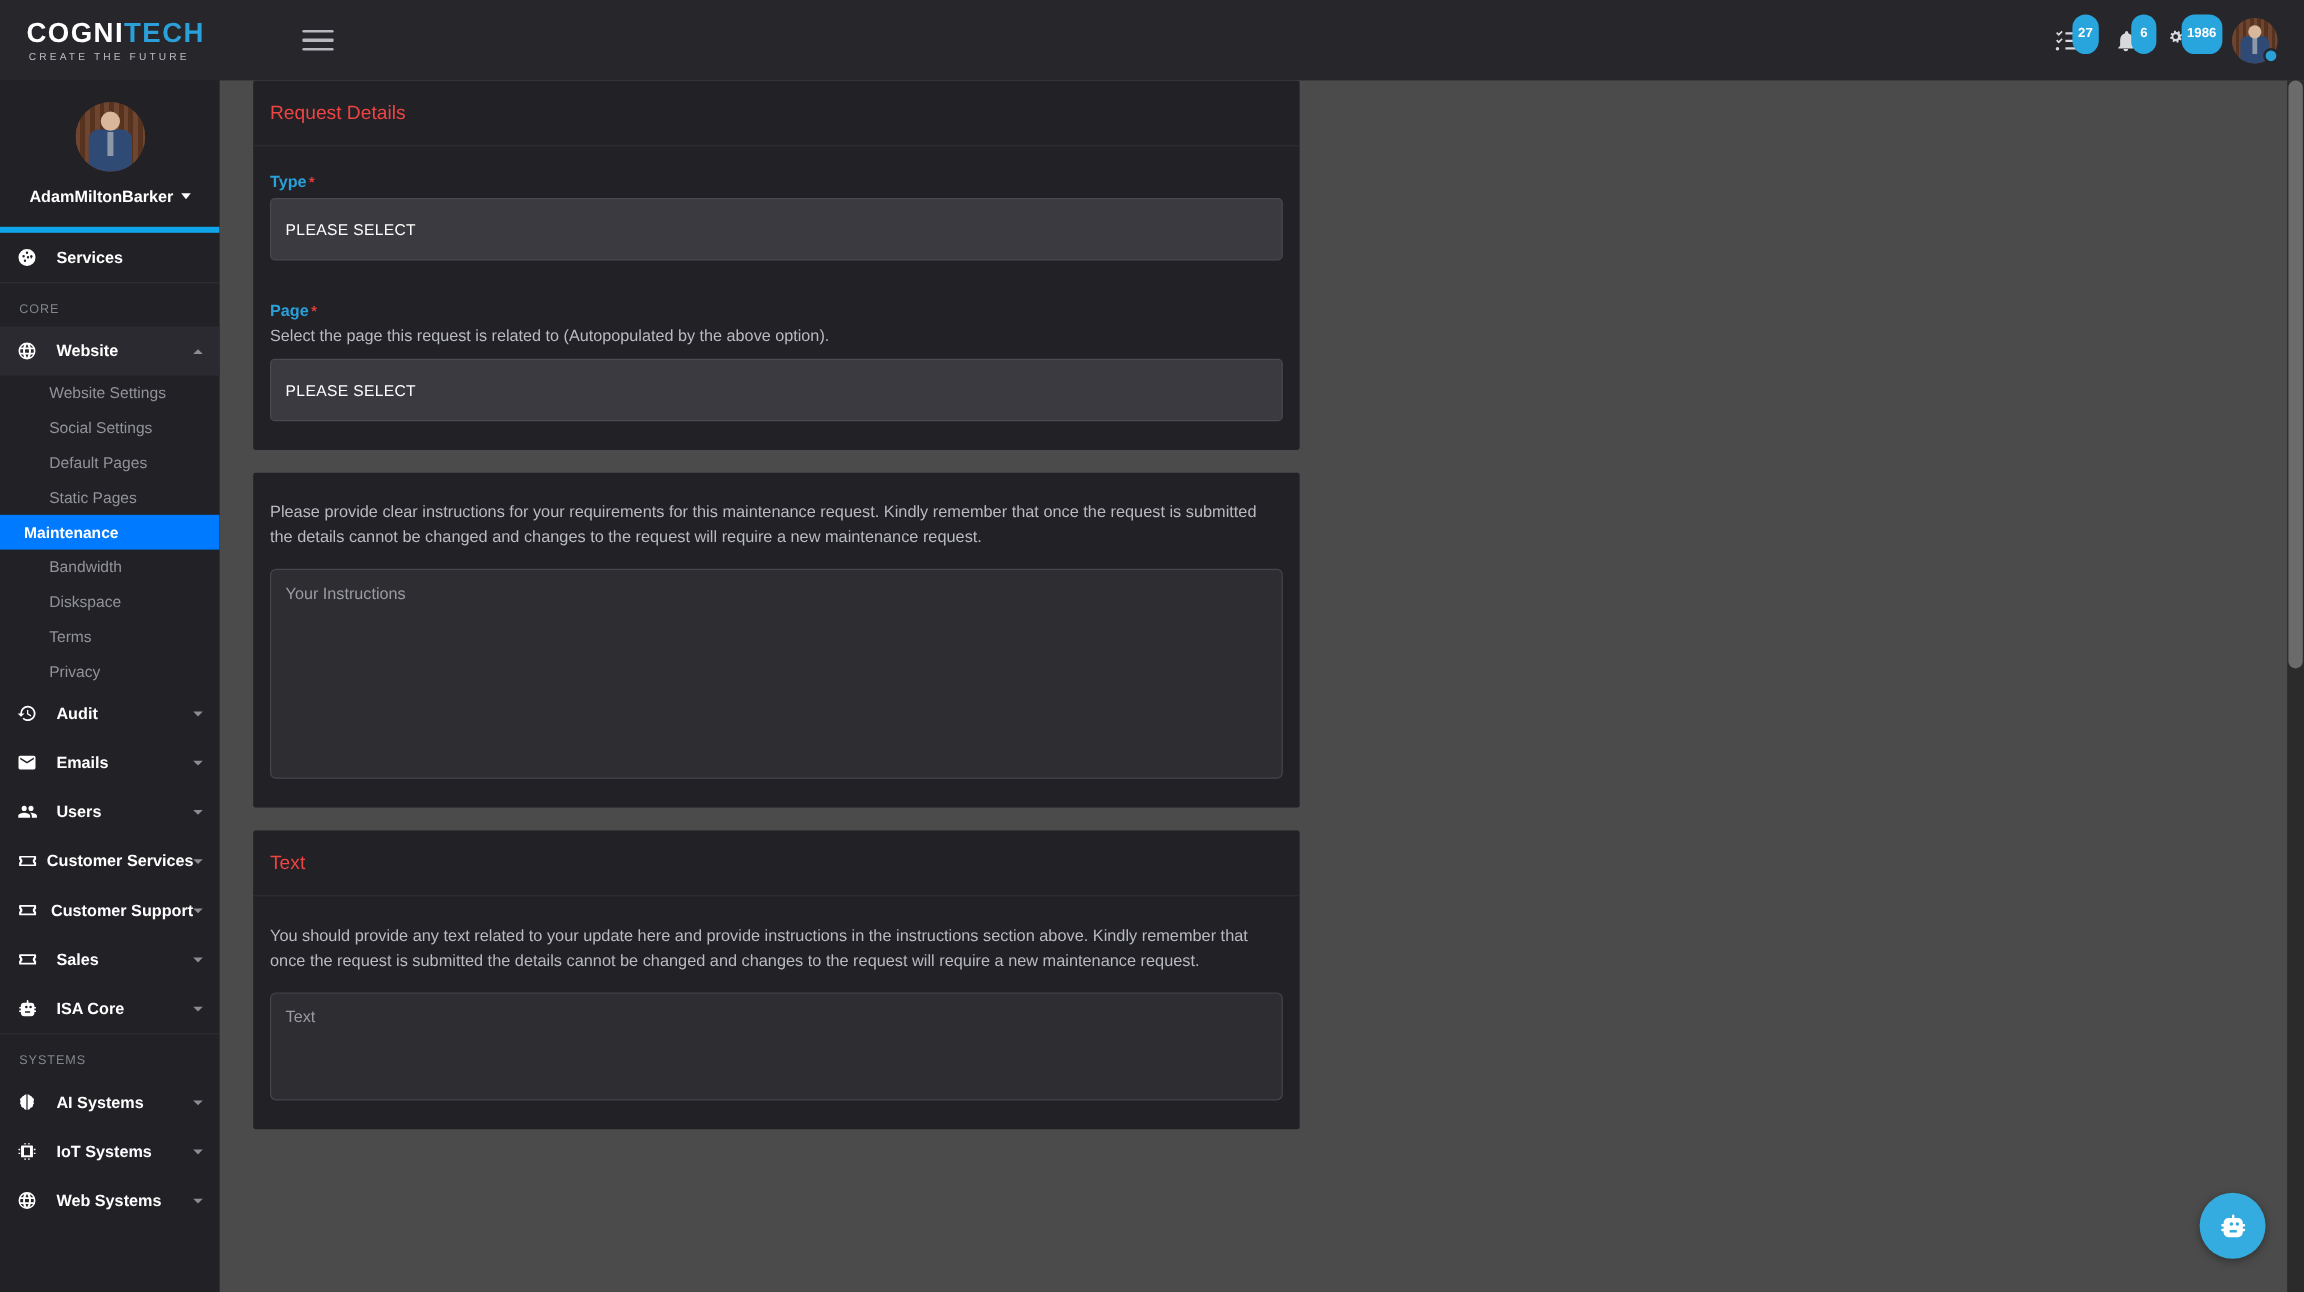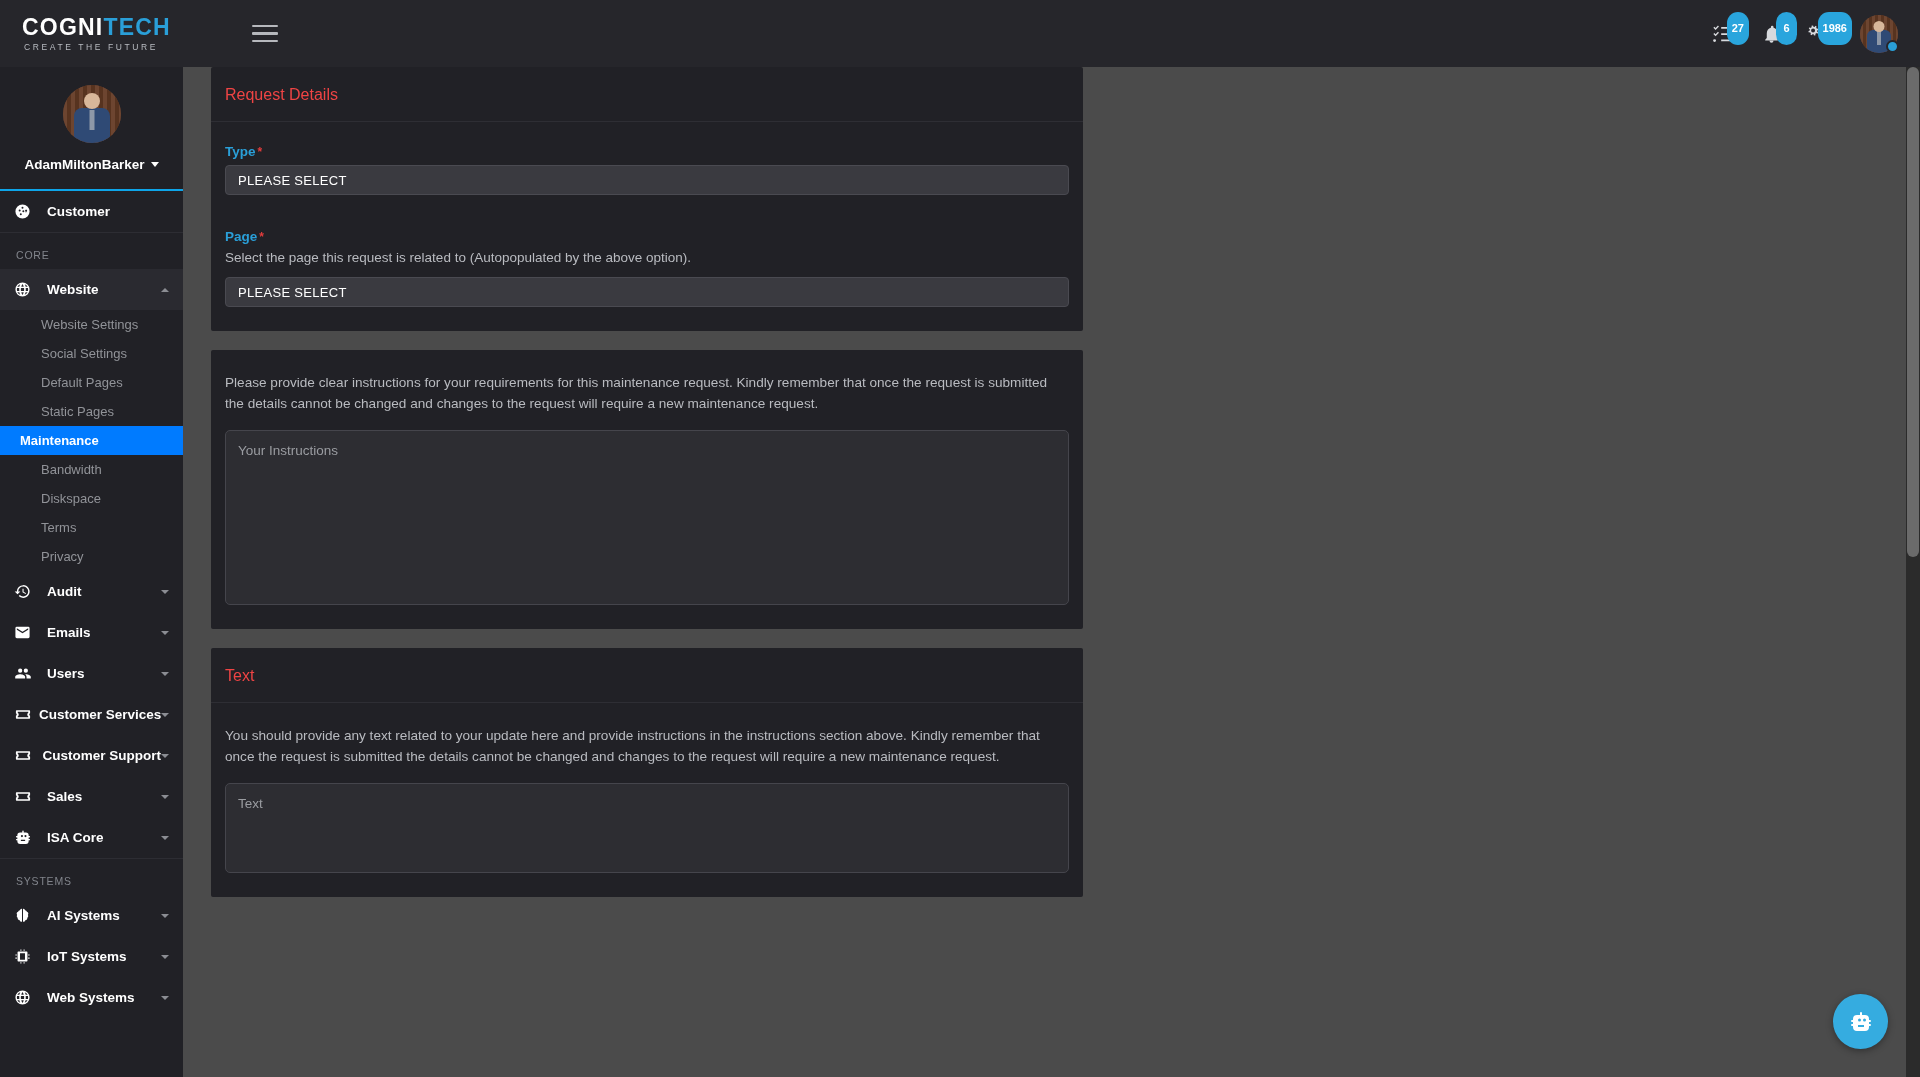--- a/index.html
+++ b/index.html
@@ -76,21 +76,21 @@
   
   .sidebar {
     position: absolute; top: 0; left: 0;
     width: 183px; height: 1077px;
     background: #212126;
     padding-top: 67px;
     overflow: hidden;
     z-index: 30;
   }
   .profile { padding: 18px 0 16px; text-align: center;
-             border-bottom: 2px solid #0ea5e9; }
+             border-bottom: 5px solid #0ea5e9; }
   .profile-pic {
     width: 58px; height: 58px; border-radius: 50%;
     margin: 0 auto 12px; overflow: hidden; position: relative; background:#5b3a2c;
   }
   .profile-pic .bg { position:absolute; inset:0;
     background: repeating-linear-gradient(90deg,#6d4530 0 4px,#57331f 4px 8px); }
   .profile-pic .head { position:absolute; left:50%; top:14%; transform:translateX(-50%);
     width:16px; height:16px; border-radius:50%; background:#d8b79a; }
   .profile-pic .body { position:absolute; left:50%; top:40%; transform:translateX(-50%);
     width:36px; height:36px; border-radius:8px 8px 0 0; background:#2f4a75; }
@@ -163,21 +163,21 @@
 
   .field-label {
     color: #2a9fd8; font-size: 13.5px; font-weight: bold;
     margin-bottom: 6px;
   }
   .req { color: #e23c3c; font-size: 12px; margin-left: 2px; }
   .field-help {
     color: #b9bbc0; font-size: 13.5px; margin-bottom: 12px;
   }
   .select-box {
-    width: 100%; height: 30px;
+    width: 100%; height: 52px;
     background: #3a3a40; border: 1px solid #4a4a51; border-radius: 4px;
     color: #ffffff; font-size: 13px;
     display: flex; align-items: center; padding: 0 12px;
     letter-spacing: 0.3px; cursor: pointer;
   }
   .field-block { margin-bottom: 34px; }
   .field-block:last-child { margin-bottom: 0; }
 
   .body-text {
     color: #b9bbc0; font-size: 13.6px; line-height: 1.55;
@@ -280,21 +280,21 @@
     </div>
   </div>
 
   <div class="nav-top">
     <div class="nav-item">
       <span class="ico">
         <svg width="17" height="17" viewBox="0 0 24 24">
             <path d="M12 2a10 10 0 1010 10A10 10 0 0012 2zm0 3.2a1.4 1.4 0 11-1.4 1.4A1.4 1.4 0 0112 5.2zM6.6 10.6A1.4 1.4 0 118 12a1.4 1.4 0 01-1.4-1.4zm3 6.8a1.4 1.4 0 111.4-1.4 1.4 1.4 0 01-1.4 1.4zm3.6-4.2a1.4 1.4 0 111.4-1.4 1.4 1.4 0 01-1.4 1.4zm3.2-1.2A1.4 1.4 0 1117.8 12a1.4 1.4 0 01-1.4 1.4z"></path>
           </svg>
       </span>
-      <span class="lbl">Customer</span>
+      <span class="lbl">Services</span>
     </div>
   </div>
 
   <div>
     <div class="nav-section-title">CORE</div>
 
     <div class="nav-item expanded">
       <span class="ico">
         <svg width="17" height="17" viewBox="0 0 24 24">
             <path d="M12 2a10 10 0 1010 10A10 10 0 0012 2zm7.3 6h-2.8a15.6 15.6 0 00-1.3-3.4A8 8 0 0119.3 8zM12 4.1A14 14 0 0113.7 8h-3.4A14 14 0 0112 4.1zM4.3 14a8 8 0 010-4h3.2a16.5 16.5 0 000 4zm.4 2h2.8a15.6 15.6 0 001.3 3.4A8 8 0 014.7 16zm2.8-8H4.7a8 8 0 014.1-3.4A15.6 15.6 0 007.5 8zM12 19.9A14 14 0 0110.3 16h3.4A14 14 0 0112 19.9zM14.2 14H9.8a14.7 14.7 0 010-4h4.4a14.7 14.7 0 010 4zm.9 5.4a15.6 15.6 0 001.3-3.4h2.8a8 8 0 01-4.1 3.4zM16.5 14a16.5 16.5 0 000-4h3.2a8 8 0 010 4z"></path>

